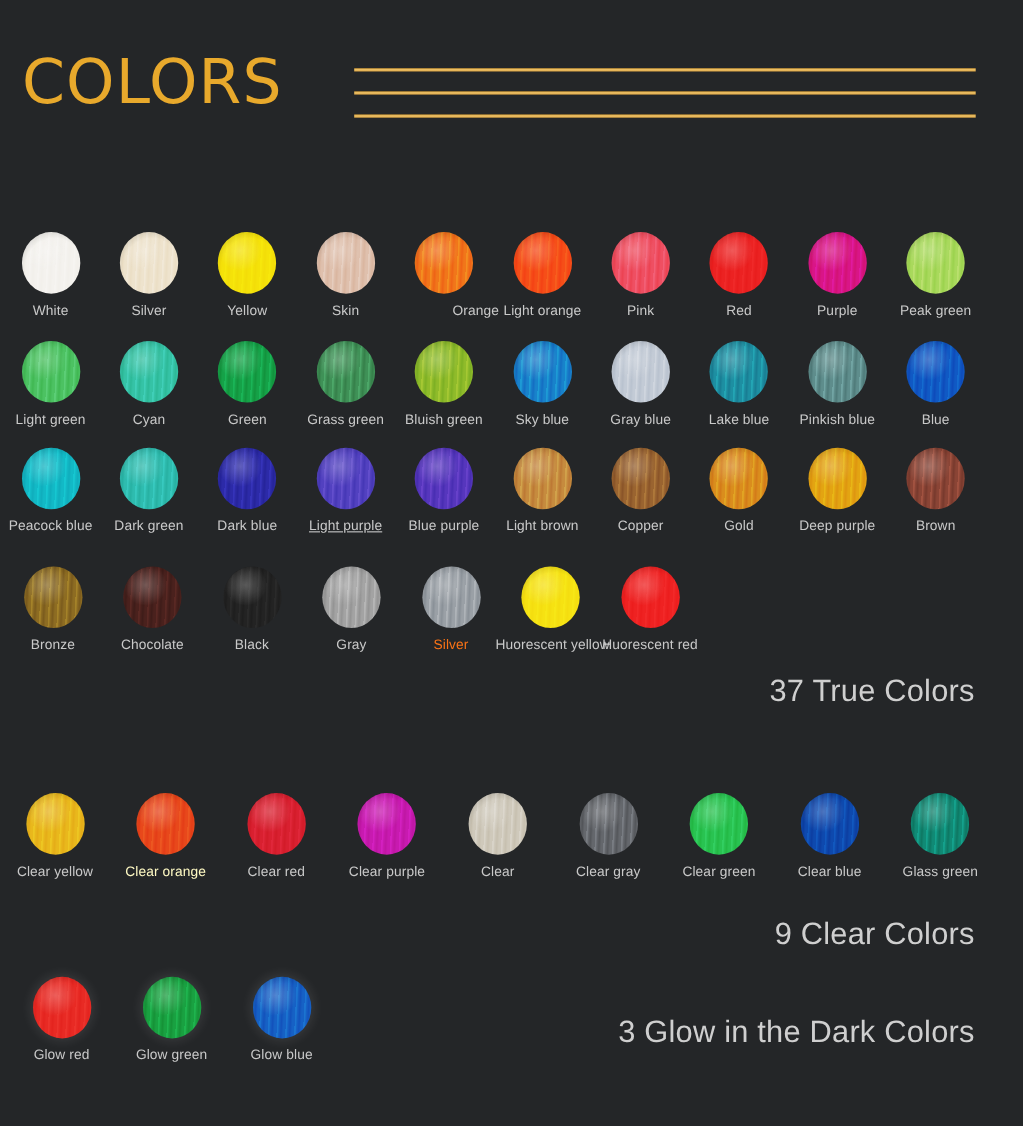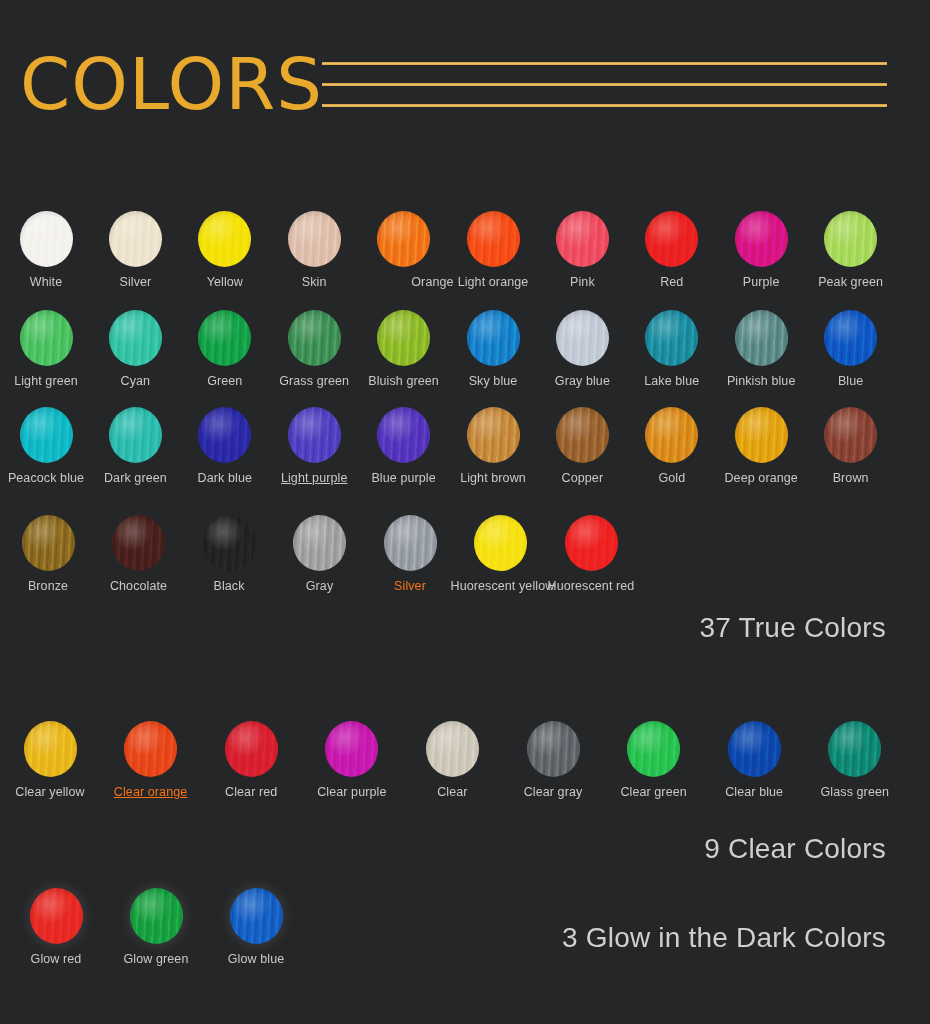--- a/index.html
+++ b/index.html
@@ -19,21 +19,21 @@
   .header {
     position: absolute;
     left: 0; top: 0;
     width: 930px;
     height: 160px;
   }
   .title {
     position: absolute;
     left: 20px;
     top: 48px;
-    font-size: 72px;
+    font-size: 56px;
     letter-spacing: 1px;
     color: #E8A92C;
     font-family: "DejaVu Sans", sans-serif;
     font-weight: 400;
     line-height: 1;
     white-space: nowrap;
   }
   .title-rules {
     position: absolute;
     left: 322px;
@@ -247,21 +247,21 @@
       <div class="swatch-cell" style="left: 582.4px;">
         <div class="dot" style="background: rgb(154, 100, 48);"></div>
         <div class="label" style="color: rgb(201, 201, 201);">Copper</div>
       </div>
       <div class="swatch-cell" style="left: 671.8px;">
         <div class="dot" style="background: rgb(218, 141, 29);"></div>
         <div class="label" style="color: rgb(201, 201, 201);">Gold</div>
       </div>
       <div class="swatch-cell" style="left: 761.2px;">
         <div class="dot" style="background: rgb(227, 164, 18);"></div>
-        <div class="label" style="color: rgb(201, 201, 201);">Deep orange</div>
+        <div class="label" style="color: rgb(201, 201, 201);">Deep purple</div>
       </div>
       <div class="swatch-cell" style="left: 850.6px;">
         <div class="dot" style="background: rgb(138, 68, 53);"></div>
         <div class="label" style="color: rgb(201, 201, 201);">Brown</div>
       </div>
     </div>
     <div class="section" style="top: 515px;">
       <div class="swatch-cell" style="left: 48px;">
         <div class="dot" style="background: rgb(141, 108, 34);"></div>
         <div class="label" style="color: rgb(201, 201, 201);">Bronze</div>
@@ -291,21 +291,21 @@
         <div class="label" style="color: rgb(201, 201, 201);">Huorescent red</div>
       </div>
     </div>
     <div class="section" style="top: 721px;">
       <div class="swatch-cell" style="left: 50px;">
         <div class="dot" style="background: rgb(233, 184, 28);"></div>
         <div class="label" style="color: rgb(201, 201, 201);">Clear yellow</div>
       </div>
       <div class="swatch-cell" style="left: 150.6px;">
         <div class="dot" style="background: rgb(232, 72, 27);"></div>
-        <div class="label" style="color: #f97316; text-decoration: underline;">Clear orange</div>
+        <div class="label" style="color: #fef9c3;">Clear orange</div>
       </div>
       <div class="swatch-cell" style="left: 251.2px;">
         <div class="dot" style="background: rgb(217, 32, 48);"></div>
         <div class="label" style="color: rgb(201, 201, 201);">Clear red</div>
       </div>
       <div class="swatch-cell" style="left: 351.8px;">
         <div class="dot" style="background: rgb(200, 26, 176);"></div>
         <div class="label" style="color: rgb(201, 201, 201);">Clear purple</div>
       </div>
       <div class="swatch-cell" style="left: 452.4px;">

